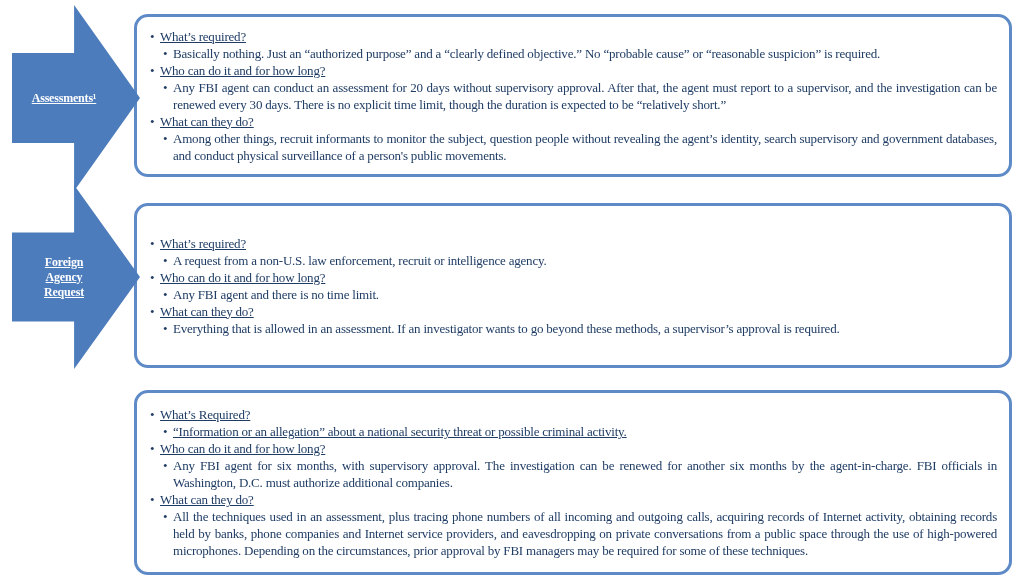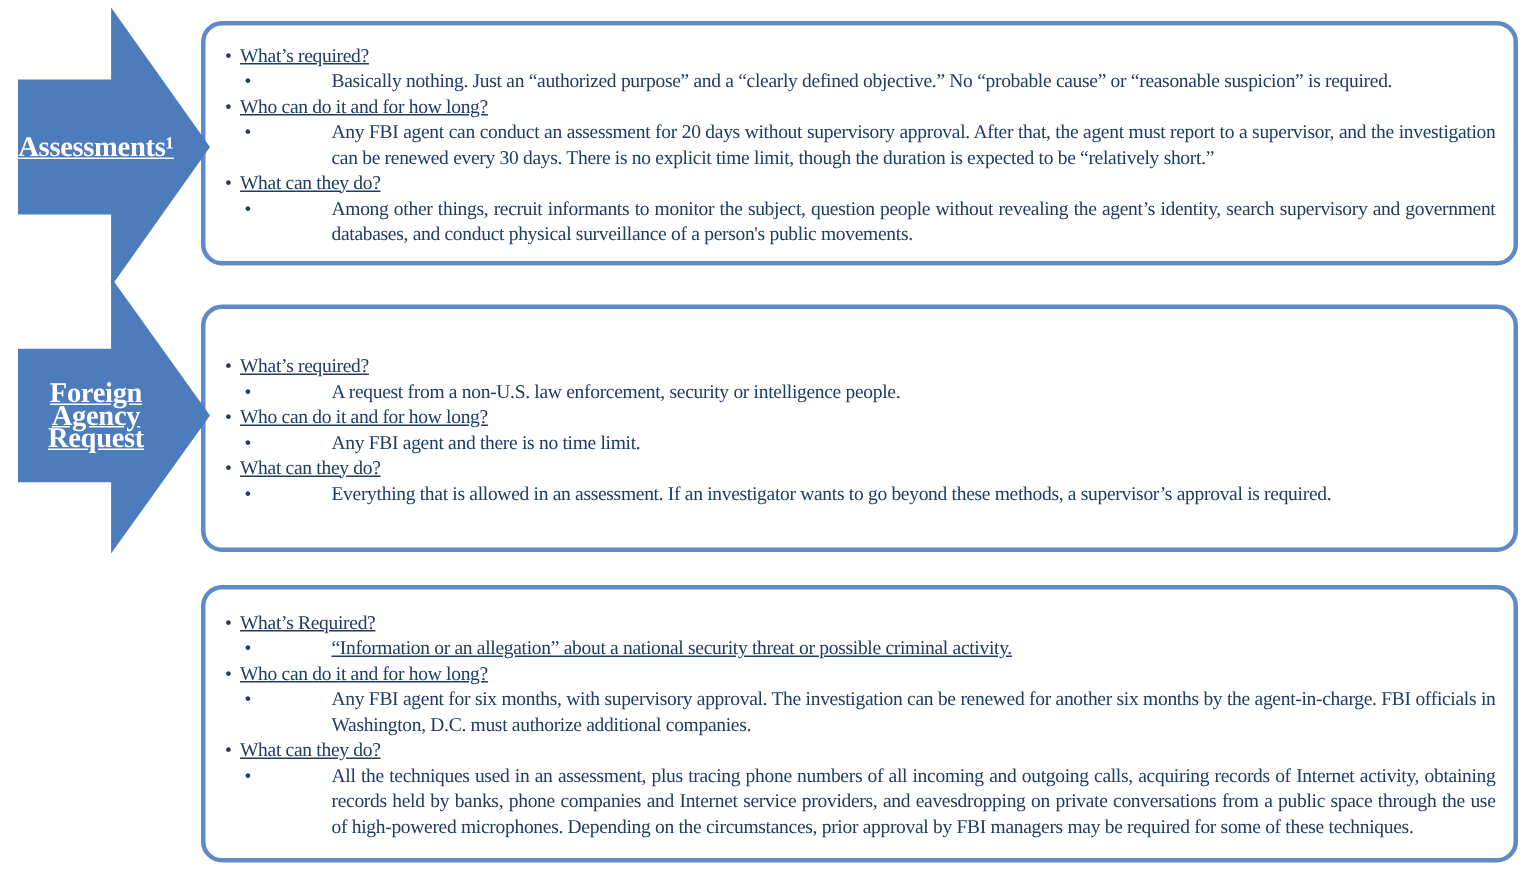--- a/index.html
+++ b/index.html
@@ -11,21 +11,21 @@
   
   .arrow { position:absolute; z-index:2; }
   .arrow-shape {
     position:absolute; inset:0; background:#4c7cbc;
     clip-path:polygon(0 25.8%, 48.5% 25.8%, 48.5% 0, 100% 50%, 48.5% 100%, 48.5% 74.2%, 0 74.2%);
   }
   .arrow-label {
     position:absolute; left:0; top:0; height:100%; width:104px;
     display:flex; align-items:center; justify-content:center;
     text-align:center; color:#ffffff; font-weight:bold;
-    font-size:19px; line-height:15px; letter-spacing:-0.2px;
+    font-size:12px; line-height:15px; letter-spacing:-0.2px;
     text-decoration:underline; white-space:pre-line;
   }
   #arrow-1 { left:12px; top:5px;   width:128px; height:186px; }
   #arrow-2 { left:12px; top:185px; width:128px; height:184px; }
   #arrow-3 { left:12px; top:386px; width:128px; height:192px; }
 
   
   .box {
     position:absolute; left:134px; width:878px; box-sizing:border-box;
     background:#ffffff; border:3px solid #5e8bc8; border-radius:14px;
@@ -36,21 +36,21 @@
   }
   #box-1 { top:14px;  height:163px; }
   #box-2 { top:203px; height:165px; }
   #box-3 { top:390px; height:185px; }
 
   .line { display:flex; align-items:flex-start; }
   .l1 { padding-left:3px; }
   .l2 { padding-left:16px; }
   .bul { flex:0 0 10px; width:10px; }
   .h { text-decoration:underline; }
-  .t { display:block; flex:1; text-align:justify;margin-left:48px; }
+  .t { display:block; flex:1; text-align:justify; }
   .u { text-decoration:underline; }
 </style>
 </head>
 <body>
 
 <div class="canvas">
 
   <div class="arrow" id="arrow-1">
     <div class="arrow-shape"></div>
     <div class="arrow-label">Assessments¹</div>
@@ -88,21 +88,21 @@
 Agency
 Request</div>
   </div>
   <div class="box" id="box-2">
     <div class="line l1">
       <span class="bul">•</span>
       <span class="h">What’s required?</span>
     </div>
     <div class="line l2">
       <span class="bul">•</span>
-      <span class="t">A request from a non-U.S. law enforcement, security or intelligence people.</span>
+      <span class="t">A request from a non-U.S. law enforcement, recruit or intelligence agency.</span>
     </div>
     <div class="line l1">
       <span class="bul">•</span>
       <span class="h">Who can do it and for how long?</span>
     </div>
     <div class="line l2">
       <span class="bul">•</span>
       <span class="t">Any FBI agent and there is no time limit.</span>
     </div>
     <div class="line l1">

